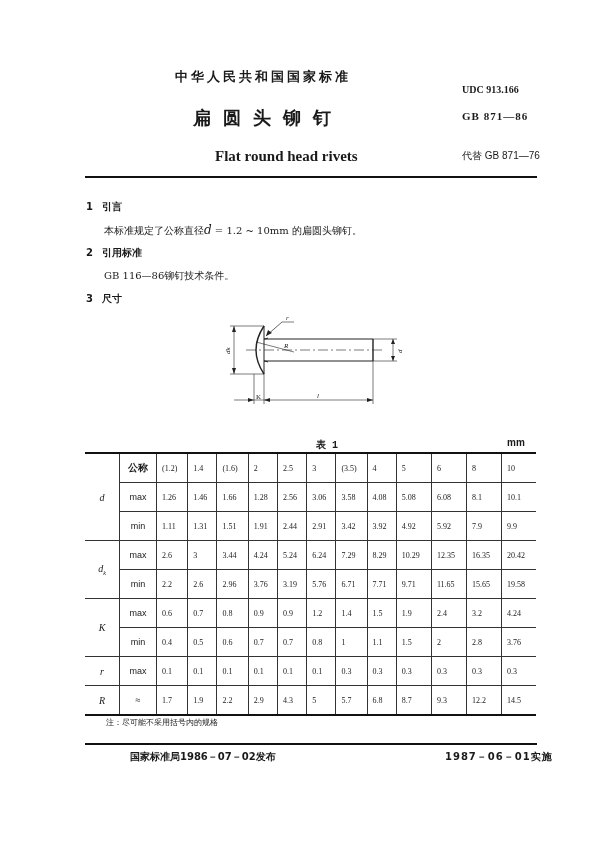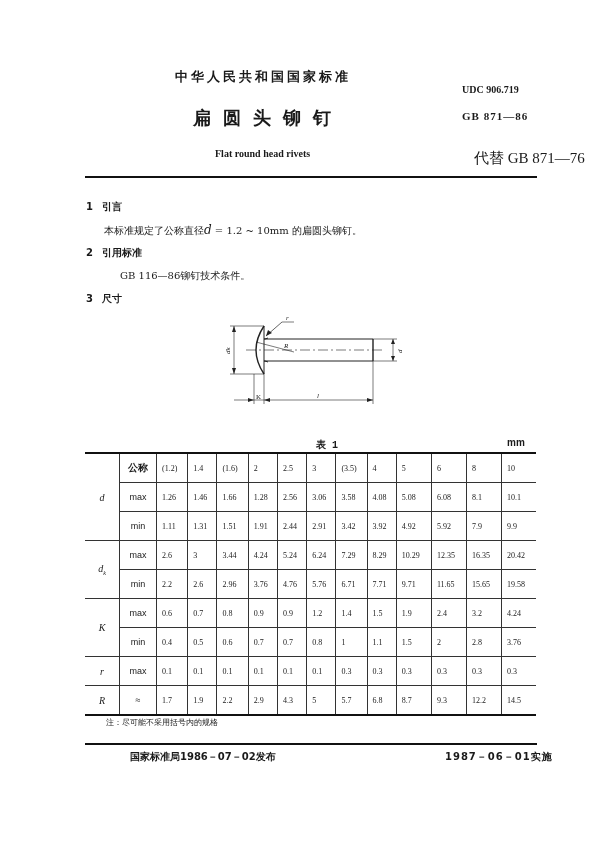--- a/index.html
+++ b/index.html
@@ -24,57 +24,56 @@
       font-size: 13px; font-weight: bold; letter-spacing: 3px;
     }
     .hdr-title {
       left: 193px; top: 106px;
       font-family: "DejaVu Sans", "Liberation Sans", sans-serif;
       font-size: 18px; font-weight: bold; letter-spacing: 12px;
     }
     .hdr-en {
       left: 215px; top: 148px;
       font-family: "Liberation Serif", serif;
-      font-size: 10px; font-weight: bold;
+      font-size: 15px; font-weight: bold;
     }
     .hdr-udc {
       left: 462px; top: 84px;
       font-family: "Liberation Serif", serif;
       font-size: 10px; font-weight: bold;
     }
     .hdr-gb {
       left: 462px; top: 110px;
       font-family: "Liberation Serif", serif;
       font-size: 11px; font-weight: bold; letter-spacing: 1px;
     }
     .hdr-replace {
       left: 462px; top: 149px;
-      font-family: Liberation Serif, serif;
-      font-size: 15px;
-      margin-left: 12px;
+      font-family: Liberation Sans, sans-serif;
+      font-size: 10px;
     }
     .rule-top {
       left: 85px; top: 176px; width: 452px; height: 2px;
       background: #111;
     }
 
     
     .sec-head {
       font-family: "DejaVu Sans", "Liberation Sans", sans-serif;
       font-size: 10px; font-weight: bold;
     }
     .sec-head .num { display: inline-block; width: 16px; }
     .sec-body {
       font-family: "DejaVu Serif", "Liberation Serif", serif;
       font-size: 10px;
     }
     .s1-h { left: 86px; top: 200px; }
     .s1-b { left: 104px; top: 223px; }
     .s2-h { left: 86px; top: 246px; }
-    .s2-b { left: 120px; top: 269px; }
+    .s2-b { left: 104px; top: 269px; }
     .s3-h { left: 86px; top: 292px; }
     .italic { font-style: italic; }
 
     
     .figure { left: 222px; top: 312px; width: 200px; height: 100px; }
 
     
     .tbl-caption {
       left: 316px; top: 438px;
       font-family: Liberation Mono, monospace;
@@ -145,21 +144,21 @@
       font-family: "DejaVu Sans", "Liberation Sans", sans-serif;
       font-size: 10px; font-weight: bold; letter-spacing: 1px;
     }
   </style>
 </head>
 <body>
 
 <div class="abs hdr-org">中华人民共和国国家标准</div>
 <div class="abs hdr-title">扁圆头铆钉</div>
 <div class="abs hdr-en">Flat round head rivets</div>
-<div class="abs hdr-udc">UDC 906.719</div>
+<div class="abs hdr-udc">UDC 913.166</div>
 <div class="abs hdr-gb">GB 871—86</div>
 <div class="abs hdr-replace">代替 GB 871—76</div>
 <div class="abs rule-top"></div>
 
 <div class="abs sec-head s1-h">
   <span class="num">1</span><span>引言</span>
 </div>
 <div class="abs sec-body s1-b">
   <span>本标准规定了公称直径</span><span class="italic" style="font-size:12px">d</span><span> = 1.2 ~ 10mm 的扁圆头铆钉。</span>
 </div>
@@ -300,21 +299,21 @@
       <td>12.35</td>
       <td>16.35</td>
       <td class="last">20.42</td>
     </tr>
     <tr>
       <td class="sub">min</td>
       <td>2.2</td>
       <td>2.6</td>
       <td>2.96</td>
       <td>3.76</td>
-      <td>4.76</td>
+      <td>3.19</td>
       <td>5.76</td>
       <td>6.71</td>
       <td>7.71</td>
       <td>9.71</td>
       <td>11.65</td>
       <td>15.65</td>
       <td class="last">19.58</td>
     </tr>
     <tr>
       <td class="param" rowspan="2">K</td>

